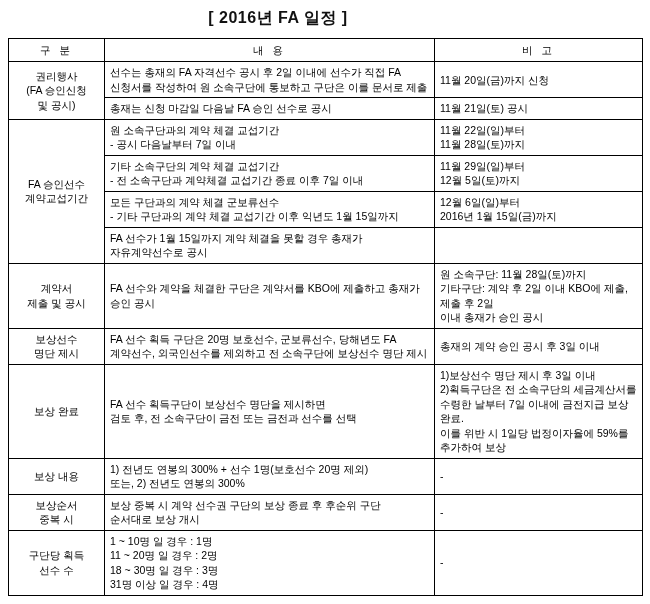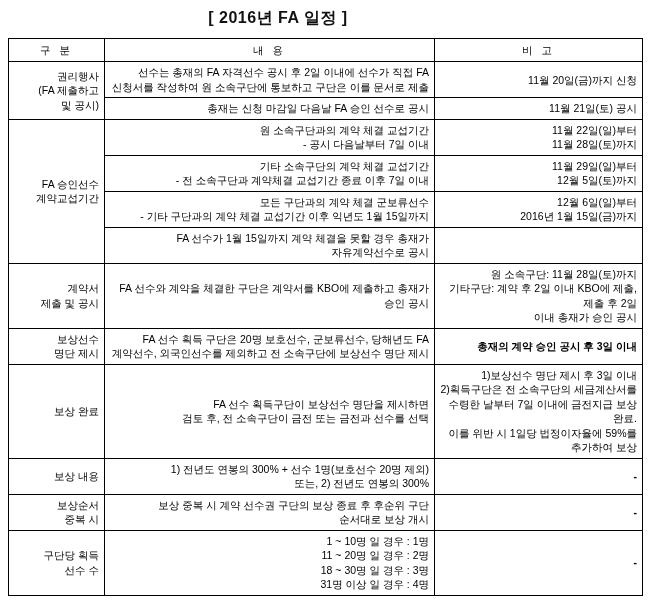--- a/index.html
+++ b/index.html
@@ -38,40 +38,38 @@
   table.schedule col.c1 { width: 96px; }
   table.schedule col.c2 { width: 330px; }
   table.schedule col.c3 { width: 208px; }
   table.schedule th, table.schedule td {
     border: 1px solid #000000;
     font-size: 10.5px;
     line-height: 1.38;
     padding: 3px 5px;
     vertical-align: middle;
     word-break: keep-all;
-    text-align: right;
   }
   table.schedule th {
     text-align: center;
     font-weight: normal;
     letter-spacing: 3px;
     padding: 4px 21px;
   }
   td.cat {
     text-align: center;
   }
   td.content {
     text-align: left;
   }
   td.note {
     text-align: left;
   }
   td.note.center {
-    text-align: right;
-    font-weight: bold;
+    text-align: left;
   }
   .nowrap-line { display: block; }
 </style>
 </head>
 <body>
 
 <div class="page">
 
   <div class="doc-title">[ 2016년 FA 일정 ]</div>
 
@@ -85,21 +83,21 @@
       <tr>
         <th>구 분</th>
         <th>내 용</th>
         <th>비 고</th>
       </tr>
     </thead>
     <tbody>
         <tr>
           <td class="cat" rowspan="2">
             <span class="nowrap-line">권리행사</span>
-            <span class="nowrap-line">(FA 제출하고</span>
+            <span class="nowrap-line">(FA 승인신청</span>
             <span class="nowrap-line">및 공시)</span>
           </td>
           <td class="content">
             <span class="nowrap-line">선수는 총재의 FA 자격선수 공시 후 2일 이내에 선수가 직접 FA 신청서를 작성하여 원 소속구단에 통보하고 구단은 이를 문서로 제출</span>
           </td>
           <td class="note">
             <span class="nowrap-line">11월 20일(금)까지 신청</span>
           </td>
         </tr>
         <tr>

